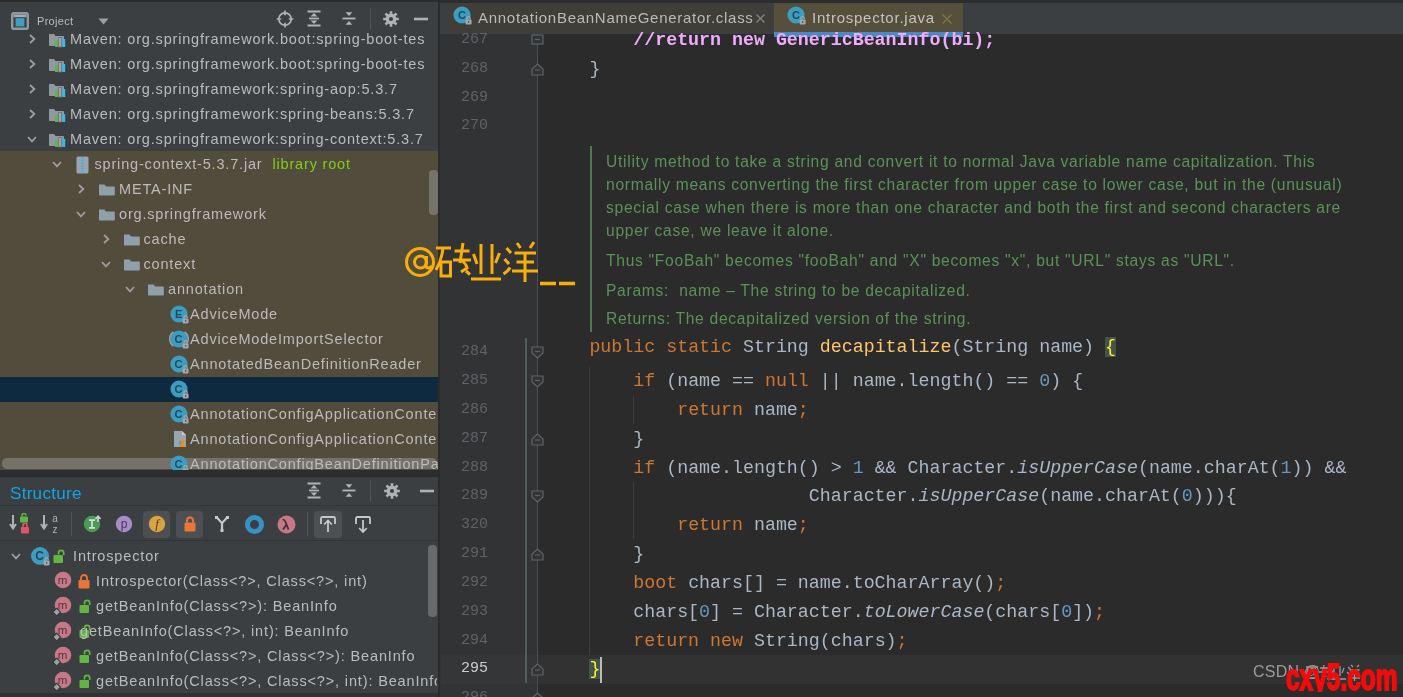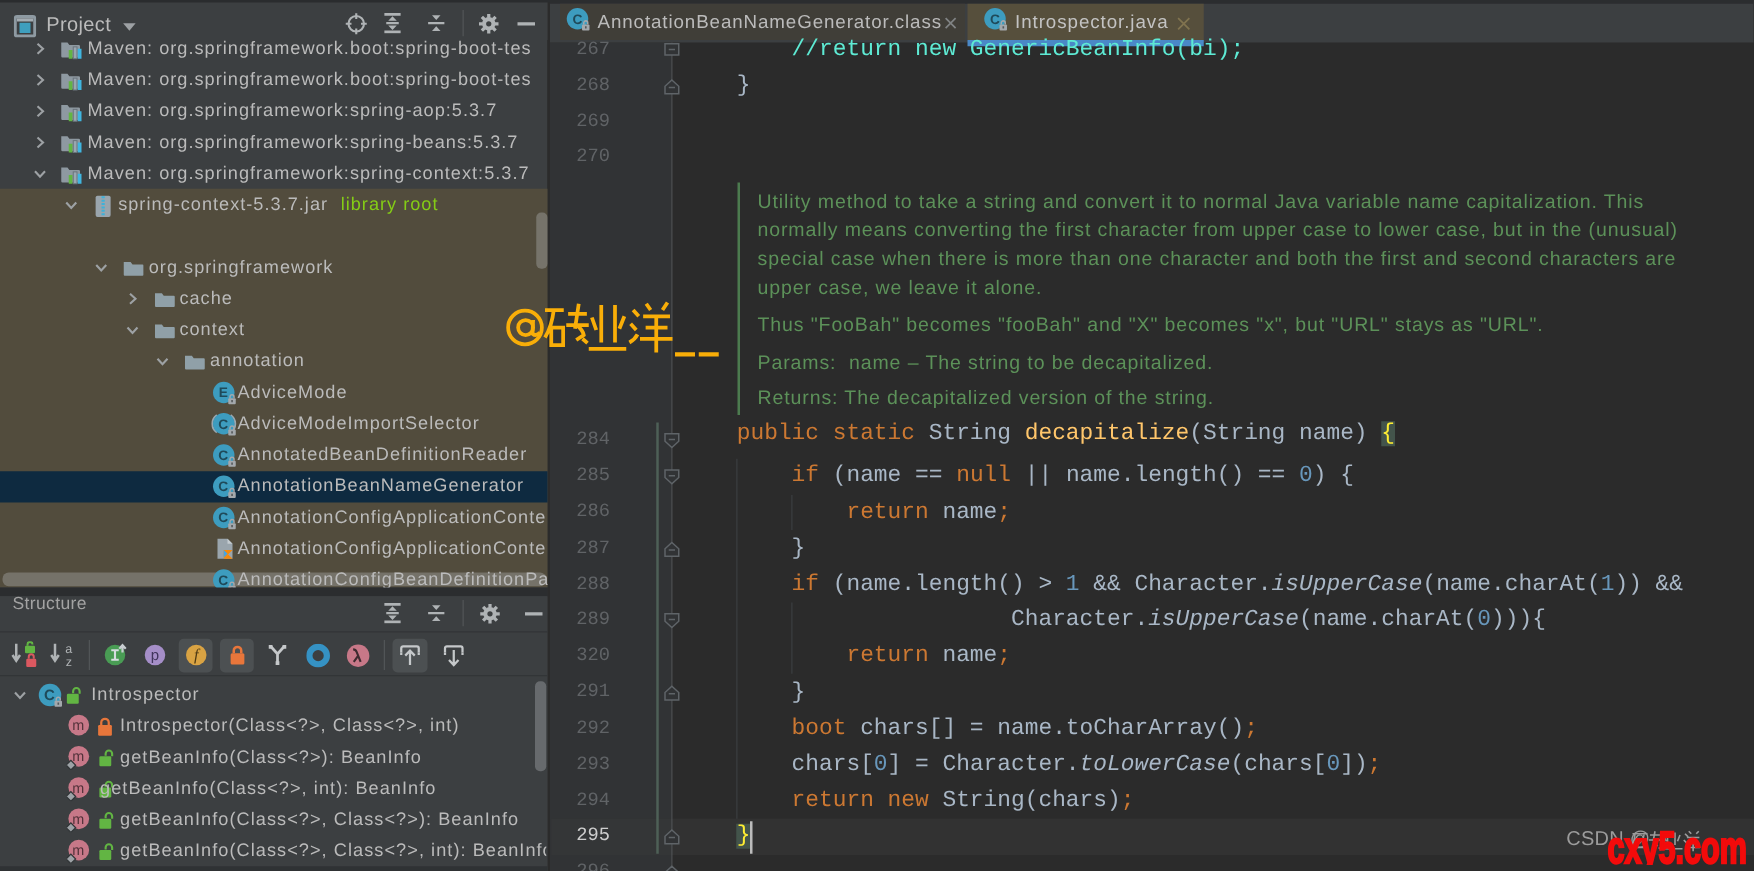--- a/index.html
+++ b/index.html
@@ -13,21 +13,21 @@
 .srow { position:absolute; left:0; width:437px; height:25px; line-height:25px; color:#bbbbbb;
   font-size:14.5px; white-space:nowrap; overflow:hidden; letter-spacing:0.85px; }
 .icon { position:absolute; }
 .lnum { position:absolute; width:48px; text-align:right; color:#606366;
   font-family:"Liberation Mono", monospace; font-size:15px; line-height:28.84px; height:28.84px; }
 .cline { position:absolute; left:545.5px; white-space:pre; font-family:"Liberation Mono", monospace;
   font-size:18.3px; line-height:28.84px; height:28.84px; color:#a9b7c6; }
 .kw { color:#cc7832; }
 .num { color:#6897bb; }
 .fn { color:#ffc66b; }
-.cmt { color:#5eead4; }
+.cmt { color:#f0abfc;font-weight:bold; }
 .it { font-style:italic; }
 .brace { background:#43544b; color:#ffee32; }
 .docp { color:#5c9159; font-size:15.6px; line-height:23.0px; letter-spacing:0.72px; }
 </style>
 </head>
 <body>
 <div id="root">
 <div class="abs" style="left:440px;top:0;width:963px;height:697px;background:#2b2b2b"></div>
 <div class="abs" style="left:440px;top:34px;width:97px;height:663px;background:#313335"></div>
 <div class="abs" style="left:441px;top:655.4px;width:962px;height:28.9px;background:#343637"></div>
@@ -215,20 +215,29 @@
       <svg class="icon" style="left:49.5px;top:5px" width="14" height="14" viewBox="0 0 14 14">
         <path d="M3 5 L7 9.4 L11 5" stroke="#9da1a4" stroke-width="1.7" fill="none"></path>
       </svg>
       <svg class="icon" style="left:73.5px;top:4px" width="17" height="18" viewBox="0 0 17 18">
         <rect x="2.5" y="0.5" width="12" height="17" rx="1.5" fill="#9aa5ad"></rect>
         <path d="M8.5 1 v16" stroke="#3fb1d8" stroke-width="2.6" stroke-dasharray="1.6 1.1"></path>
       </svg>
       <span class="rlab" style="left:94.5px">spring-context-5.3.7.jar</span>
       <span class="rlab" style="left:272.5px;color:#84cc16">library root</span>
     </div>
+<div class="row" style="top:177px">
+      <svg class="icon" style="left:74.0px;top:5px" width="14" height="14" viewBox="0 0 14 14">
+        <path d="M5 3 L9.4 7 L5 11" stroke="#9da1a4" stroke-width="1.7" fill="none"></path>
+      </svg>
+      <svg class="icon" style="left:98.0px;top:4px" width="17" height="17" viewBox="0 0 17 17">
+        <path d="M1 3.5 h5.5 l1.5 2 H16 a0.8 0.8 0 0 1 0.8 0.8 v7.4 a0.8 0.8 0 0 1 -0.8 0.8 H1.8 a0.8 0.8 0 0 1 -0.8 -0.8 z" fill="#90a0a8"></path>
+      </svg>
+      <span class="rlab" style="left:119.0px">META-INF</span>
+    </div>
 <div class="row" style="top:202px">
       <svg class="icon" style="left:74.0px;top:5px" width="14" height="14" viewBox="0 0 14 14">
         <path d="M3 5 L7 9.4 L11 5" stroke="#9da1a4" stroke-width="1.7" fill="none"></path>
       </svg>
       <svg class="icon" style="left:98.0px;top:4px" width="17" height="17" viewBox="0 0 17 17">
         <path d="M1 3.5 h5.5 l1.5 2 H16 a0.8 0.8 0 0 1 0.8 0.8 v7.4 a0.8 0.8 0 0 1 -0.8 0.8 H1.8 a0.8 0.8 0 0 1 -0.8 -0.8 z" fill="#90a0a8"></path>
       </svg>
       <span class="rlab" style="left:119.0px">org.springframework</span>
     </div>
 <div class="row" style="top:227px">
@@ -299,21 +308,20 @@
 <div class="row" style="top:377px">
       <svg class="icon" style="left:169.0px;top:2px" width="22" height="22" viewBox="0 0 22 22">
         <circle cx="10" cy="10" r="8.6" fill="#3d9cbf"></circle>
         <text x="10" y="13.96" font-size="11" font-family="Liberation Sans" fill="#1f4a5a" text-anchor="middle" font-weight="bold">C</text>
         <g>
           <rect x="13.6" y="14.6" width="6" height="4.8" rx="0.8" fill="#a3a8ac"></rect>
           <path d="M15 14.6 v-1.3 a1.6 1.6 0 0 1 3.2 0 v1.3" stroke="#a3a8ac" stroke-width="1.2" fill="none"></path>
           <rect x="16" y="16" width="1.3" height="1.8" fill="#55595c"></rect>
         </g>
       </svg>
-      <span class="rlab" style="left:190.0px">AnnotationBeanNameGenerator</span>
     </div>
 <div class="row" style="top:402px">
       <svg class="icon" style="left:169.0px;top:2px" width="22" height="22" viewBox="0 0 22 22">
         <circle cx="10" cy="10" r="8.6" fill="#3d9cbf"></circle>
         <text x="10" y="13.96" font-size="11" font-family="Liberation Sans" fill="#1f4a5a" text-anchor="middle" font-weight="bold">C</text>
         <g>
           <rect x="13.6" y="14.6" width="6" height="4.8" rx="0.8" fill="#a3a8ac"></rect>
           <path d="M15 14.6 v-1.3 a1.6 1.6 0 0 1 3.2 0 v1.3" stroke="#a3a8ac" stroke-width="1.2" fill="none"></path>
           <rect x="16" y="16" width="1.3" height="1.8" fill="#55595c"></rect>
         </g>
@@ -343,21 +351,21 @@
       </svg>
       <span class="rlab" style="left:190.0px">AnnotationConfigBeanDefinitionPar</span>
     </div>
 <div class="abs" style="left:0;top:0;width:438px;height:32px;background:#3c3f41"></div>
 <div class="abs" style="left:0;top:0;width:440px;height:2px;background:#2a2c2e"></div>
 <svg class="icon" style="left:11px;top:12px" width="18" height="18" viewBox="0 0 18 18">
       <rect x="1.2" y="1.2" width="15.6" height="15.6" rx="1.5" fill="none" stroke="#8e9aa2" stroke-width="2.4"></rect>
       <rect x="2.6" y="2.6" width="12.8" height="2.6" fill="#a4adb3"></rect>
       <rect x="4.6" y="6.2" width="8.8" height="8.2" fill="#3f9fbe"></rect>
     </svg>
-<div class="abs" style="left:37px;top:7px;height:28px;line-height:28px;color:#bbbbbb;font-size:16px;letter-spacing:0.3px;text-align:right;">Project</div>
+<div class="abs" style="left:37px;top:7px;height:28px;line-height:28px;color:#bbbbbb;font-size:11px;letter-spacing:0.3px;text-align:right;">Project</div>
 <svg class="icon" style="left:97px;top:17px" width="13" height="10" viewBox="0 0 13 10">
       <path d="M1.5 1.5 L6.5 7.5 L11.5 1.5 z" fill="#9da1a4"></path>
     </svg>
 <svg class="icon" style="left:276px;top:10px" width="18" height="18" viewBox="0 0 18 18">
       <circle cx="9" cy="9" r="6.2" stroke="#afb3b5" stroke-width="1.7" fill="none"></circle>
       <path d="M9 0.6 v4.6 M9 12.8 v4.6 M0.6 9 h4.6 M12.8 9 h4.6" stroke="#afb3b5" stroke-width="1.7"></path>
     </svg>
 <svg class="icon" style="left:306px;top:10px" width="16" height="17" viewBox="0 0 16 17">
       <path d="M1.5 1.5 h13 M1.5 15.5 h13" stroke="#afb3b5" stroke-width="2.2"></path>
       <path d="M3 8.5 h10" stroke="#afb3b5" stroke-width="1.8"></path>
@@ -379,21 +387,21 @@
         </g>
       </g>
       <circle cx="9" cy="9" r="2.1" fill="#3c3f41"></circle>
     </svg>
 <svg class="icon" style="left:413px;top:11px" width="16" height="16" viewBox="0 0 16 16">
       <path d="M1 8 h14" stroke="#afb3b5" stroke-width="2.6"></path>
     </svg>
 <div class="abs" style="left:429px;top:170px;width:9px;height:45px;border-radius:4px;background:rgba(190,195,200,0.33)"></div>
 <div class="abs" style="left:0;top:470px;width:438px;height:7px;background:#2b2d2f"></div>
 <div class="abs" style="left:0;top:477px;width:438px;height:220px;background:#3c3f41"></div>
-<div class="abs" style="left:10px;top:468px;height:28px;line-height:28px;color:#a3a3a3;font-size:14px;letter-spacing:0.3px;">Structure</div>
+<div class="abs" style="left:10px;top:480px;height:28px;line-height:28px;color:#0ea5e9;font-size:17px;letter-spacing:0.3px;">Structure</div>
 <svg class="icon" style="left:306px;top:482px" width="16" height="17" viewBox="0 0 16 17">
       <path d="M1.5 1.5 h13 M1.5 15.5 h13" stroke="#afb3b5" stroke-width="2.2"></path>
       <path d="M3 8.5 h10" stroke="#afb3b5" stroke-width="1.8"></path>
       <path d="M8 3 l3.4 3.6 h-6.8 z" fill="#afb3b5"></path>
       <path d="M8 14 l3.4 -3.6 h-6.8 z" fill="#afb3b5"></path>
     </svg>
 <svg class="icon" style="left:341px;top:482px" width="16" height="17" viewBox="0 0 16 17">
       <path d="M1.5 8.5 h13" stroke="#afb3b5" stroke-width="1.9"></path>
       <path d="M8 6 l3.4 -3.8 h-6.8 z" fill="#afb3b5"></path>
       <path d="M8 11 l3.4 3.8 h-6.8 z" fill="#afb3b5"></path>

